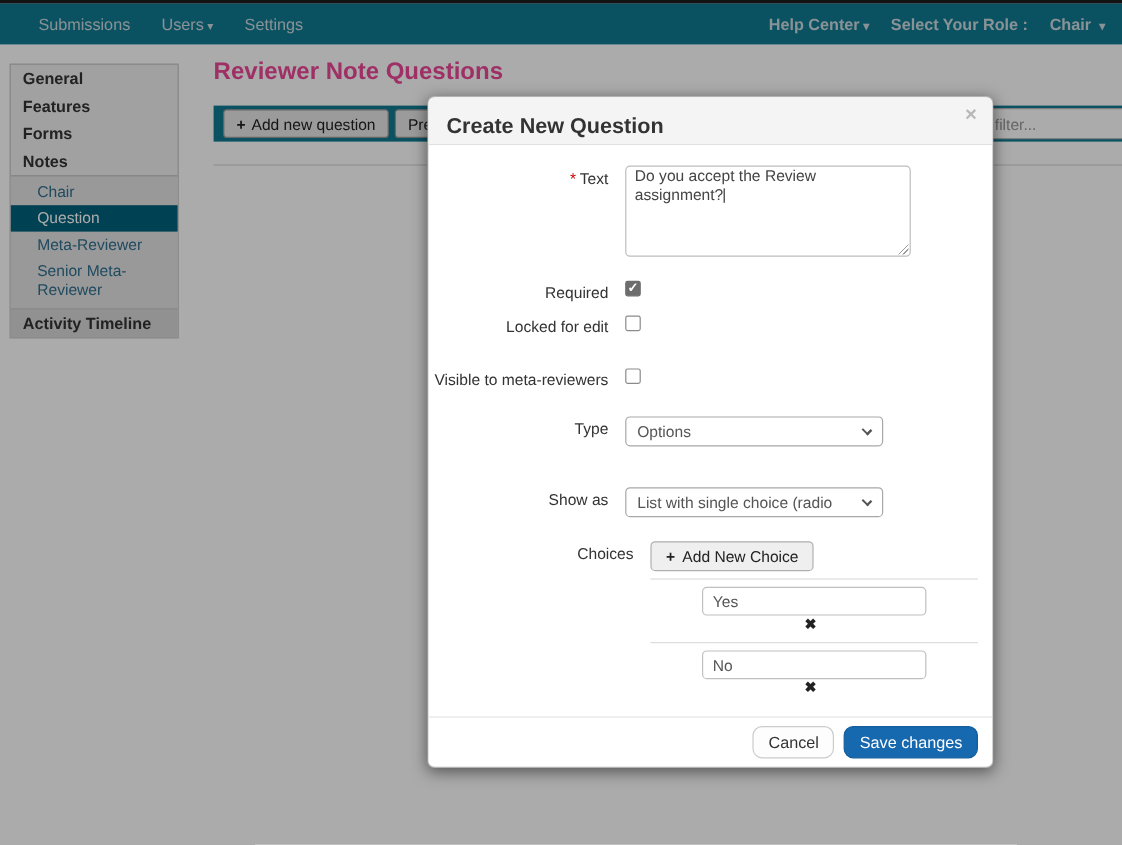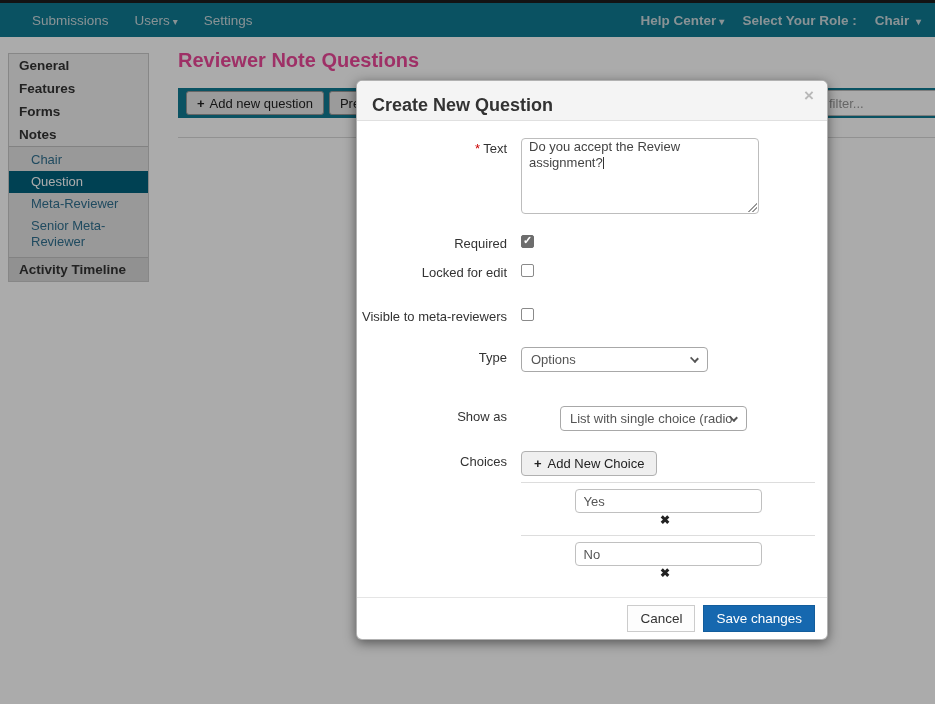--- a/index.html
+++ b/index.html
@@ -70,41 +70,41 @@
   .row-required { margin-top:20px; align-items:center; }
   .row-locked { margin-top:11px; align-items:center; }
   .row-visible { margin-top:26px; align-items:center; }
   .row-required .form-label, .row-locked .form-label, .row-visible .form-label { padding-top:0; }
   .cbx { width:13px; height:13px; border:1px solid #8a8a8a; border-radius:2px; background:#fff;
          display:inline-block; cursor:pointer; position:relative; }
   .cbx.checked { background:#6d6d6d; border-color:#6d6d6d; }
   .cbx.checked .cbx-check { position:absolute; left:1px; top:-2px; color:#fff; font-size:11px; font-weight:bold; }
 
   .row-type { margin-top:22px; }
-  .row-showas { margin-top:34px;gap:39px; }
-  .fake-select { width:187px; height:25px; border:1px solid #a8a8a8; border-radius:4px; background:#fff;
+  .row-showas { margin-top:34px; }
+  .fake-select { width:215px; height:25px; border:1px solid #a8a8a8; border-radius:4px; background:#fff;
                  position:relative; cursor:pointer; padding:4px 24px 4px 9px; overflow:hidden; }
   .fake-select .sel-text { font-size:13px; color:#555; white-space:nowrap; display:block; }
   .chev { position:absolute; right:9px; top:7px; width:7px; height:7px;
           border-right:2px solid #555; border-bottom:2px solid #555; transform:rotate(45deg) scaleY(0.8); }
 
-  .row-choices { margin-top:20px; }
+  .row-choices { margin-top:20px;padding-left:21px; }
   .choices-ctrl { margin-left:14px; width:296px; }
   .add-choice-btn { background:#efefef; border:1px solid #b0b0b0; border-radius:4px; color:#222;
                     font-size:13px; padding:4px 12px; height:25px; cursor:pointer; display:flex;
                     align-items:center; gap:6px; font-family:"Liberation Sans", sans-serif; }
   .choice-row { border-top:1px solid #ddd; margin-top:6px; padding:6px 0 2px;
                 display:flex; justify-content:space-between; align-items:center;flex-direction:column; }
   .choice-input { width:187px; height:24px; border:1px solid #c0c0c0; border-radius:4px; padding:3px 8px;
                   font-size:13px; color:#555; font-family:"Liberation Sans", sans-serif; }
   .choice-remove { font-size:12px; font-weight:bold; color:#222; cursor:pointer; margin-right:6px; }
 
   .modal-footer { position:absolute; left:0; bottom:0; width:100%; height:42px; border-top:1px solid #e5e5e5;
                   display:flex; justify-content:flex-end; align-items:center; gap:8px; padding:0 12px; }
-  .btn { font-size:13.5px; border-radius:0; padding:4px 12px; height:27px; cursor:pointer;
+  .btn { font-size:13.5px; border-radius:8px; padding:4px 12px; height:27px; cursor:pointer;
          font-family:"Liberation Sans", sans-serif; }
   .btn-cancel { background:#fdfdfd; border:1px solid #ccc; color:#333; }
   .btn-save { background:#1668af; border:1px solid #135d9c; color:#fff; }
 </style>
 </head>
 <body>
 
 <div class="top-edge"></div>
 
 <div class="navbar">

